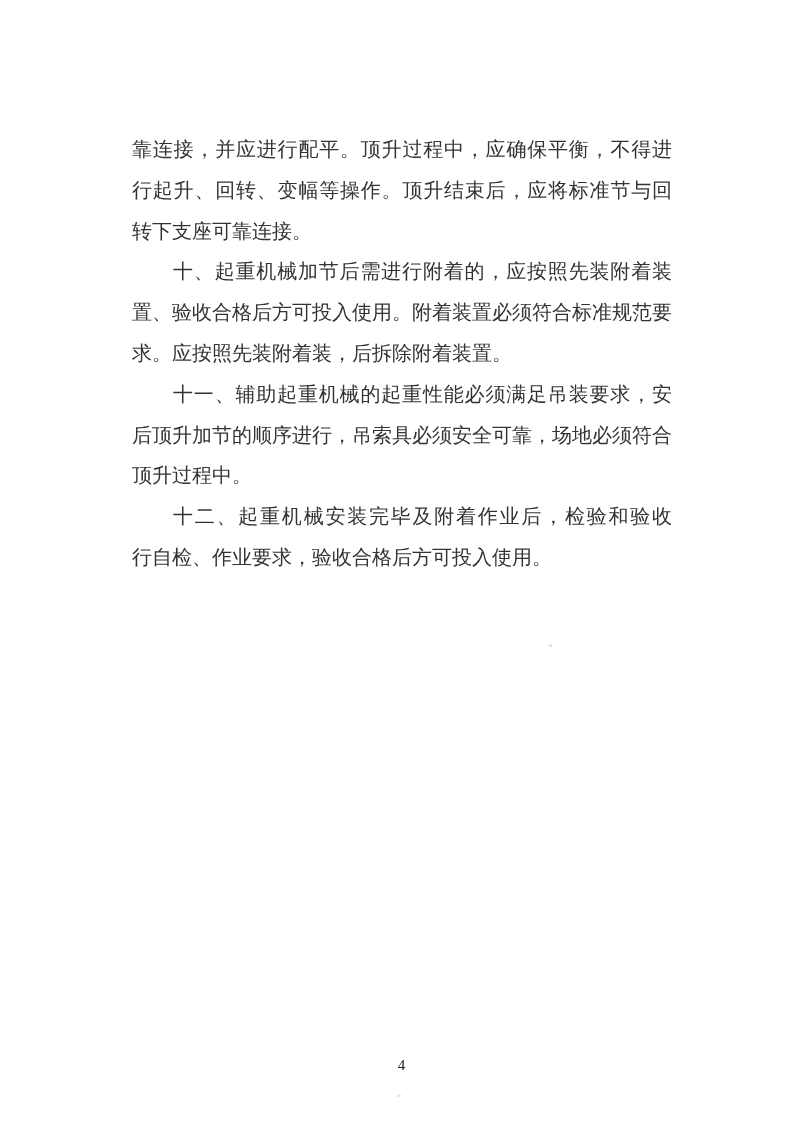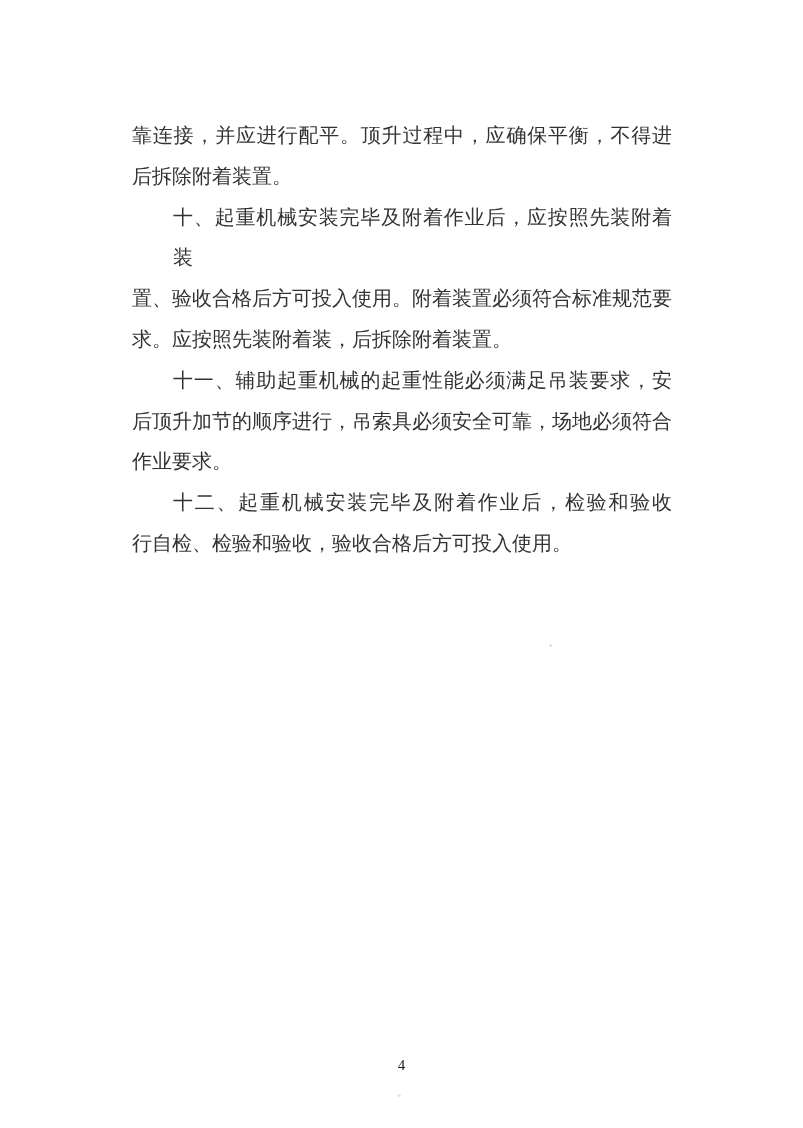--- a/index.html
+++ b/index.html
@@ -11,21 +11,21 @@
     position: relative;
     width: 803px;
     height: 1128px;
     background: #ffffff;
     overflow: hidden;
     font-family: "Liberation Serif", "DejaVu Serif", serif;
   }
   .doc-body {
     position: absolute;
     left: 132px;
-    top: 115px;
+    top: 129px;
     width: 540px;
     font-size: 20px;
     line-height: 40.8px;
     color: #333333;
     font-weight: 400;
   }
   .paragraph {
     margin: 0;
     padding: 0;
   }
@@ -73,35 +73,36 @@
     opacity: 0.35;
   }
 </style>
 </head>
 <body>
 
 <div class="page">
   <div class="doc-body">
       <div class="paragraph">
         <div class="line fill">靠连接，并应进行配平。顶升过程中，应确保平衡，不得进</div>
-        <div class="line">后拆除附着装置。</div>
+        <div class="line fill">行起升、回转、变幅等操作。顶升结束后，应将标准节与回</div>
+        <div class="line">转下支座可靠连接。</div>
       </div>
       <div class="paragraph">
-        <div class="line fill indent">十、起重机械安装完毕及附着作业后，应按照先装附着装</div>
+        <div class="line fill indent">十、起重机械加节后需进行附着的，应按照先装附着装</div>
         <div class="line fill">置、验收合格后方可投入使用。附着装置必须符合标准规范要</div>
         <div class="line">求。应按照先装附着装，后拆除附着装置。</div>
       </div>
       <div class="paragraph">
         <div class="line fill indent">十一、辅助起重机械的起重性能必须满足吊装要求，安</div>
         <div class="line fill">后顶升加节的顺序进行，吊索具必须安全可靠，场地必须符合</div>
-        <div class="line">作业要求。</div>
+        <div class="line">顶升过程中。</div>
       </div>
       <div class="paragraph">
         <div class="line fill indent">十二、起重机械安装完毕及附着作业后，检验和验收</div>
-        <div class="line">行自检、检验和验收，验收合格后方可投入使用。</div>
+        <div class="line">行自检、作业要求，验收合格后方可投入使用。</div>
       </div>
     </div>
   <div class="speck speck-1"></div>
   <div class="page-footer">
     <span>4</span>
   </div>
   <div class="speck speck-2"></div>
 </div>
 
 </body></html>

